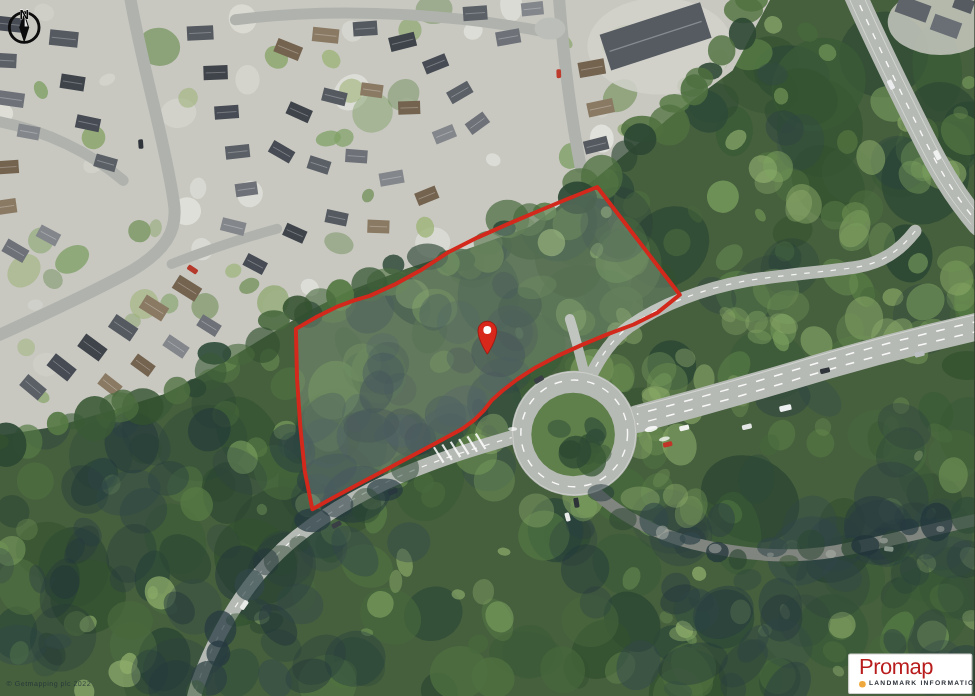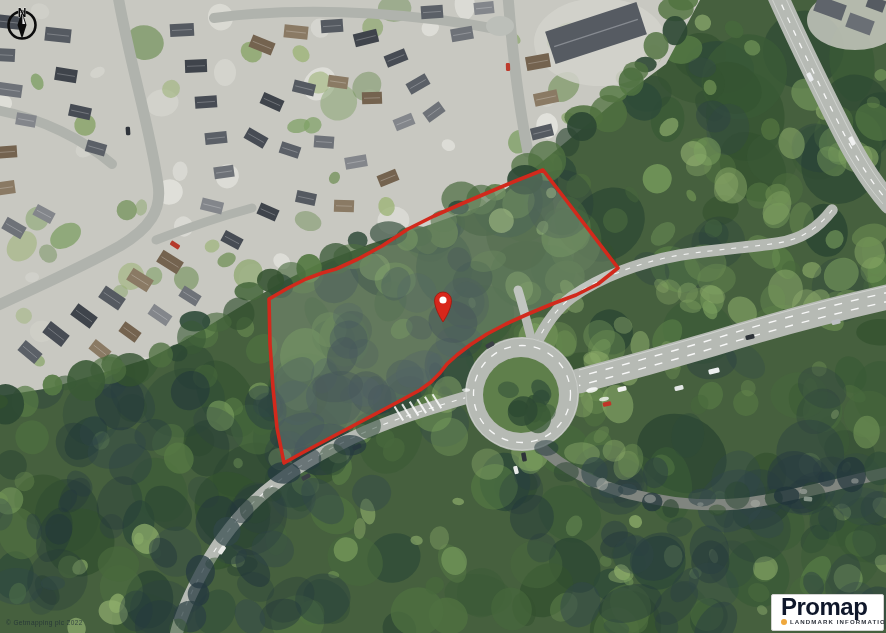--- a/index.html
+++ b/index.html
@@ -1,21 +1,21 @@
 <!DOCTYPE html>
 <html><head>
 <meta charset="utf-8">
 <style>
   html,body{margin:0;padding:0;background:#222;}
   .stage{position:relative;width:886px;height:633px;overflow:hidden;font-family:"Liberation Sans",sans-serif;background:#46603e;}
   .stage svg{position:absolute;left:0;top:0;display:block;}
   .soft{filter:blur(.5px);}
   .attribution{position:absolute;left:6px;bottom:7px;font-size:6.5px;color:#1f2d36;opacity:.8;letter-spacing:.4px;white-space:nowrap;}
   .promap{position:absolute;right:2px;bottom:2px;width:113px;height:37px;background:#ffffff;border:1px solid #d2d2d0;border-radius:2px;box-sizing:border-box;padding:2px 0 0 9px;}
-  .promap .brand{font-size:24px;font-weight:bold;color:#0f172a;letter-spacing:-0.5px;line-height:20px;}
+  .promap .brand{font-size:20px;font-weight:normal;color:#b91c1c;letter-spacing:-0.5px;line-height:20px;}
   .promap .tagrow{display:flex;align-items:center;margin-top:1px;}
   .promap .dot{width:6px;height:6px;border-radius:50%;margin-right:3px;flex:0 0 auto;}
   .promap .tagline{font-size:6.1px;font-weight:bold;color:#2e333b;letter-spacing:1.1px;white-space:nowrap;}
 </style>
 </head>
 <body>
 
 <div class="stage">
   <svg id="scene" width="886" height="633" viewBox="0 0 886 633">
     <defs>

